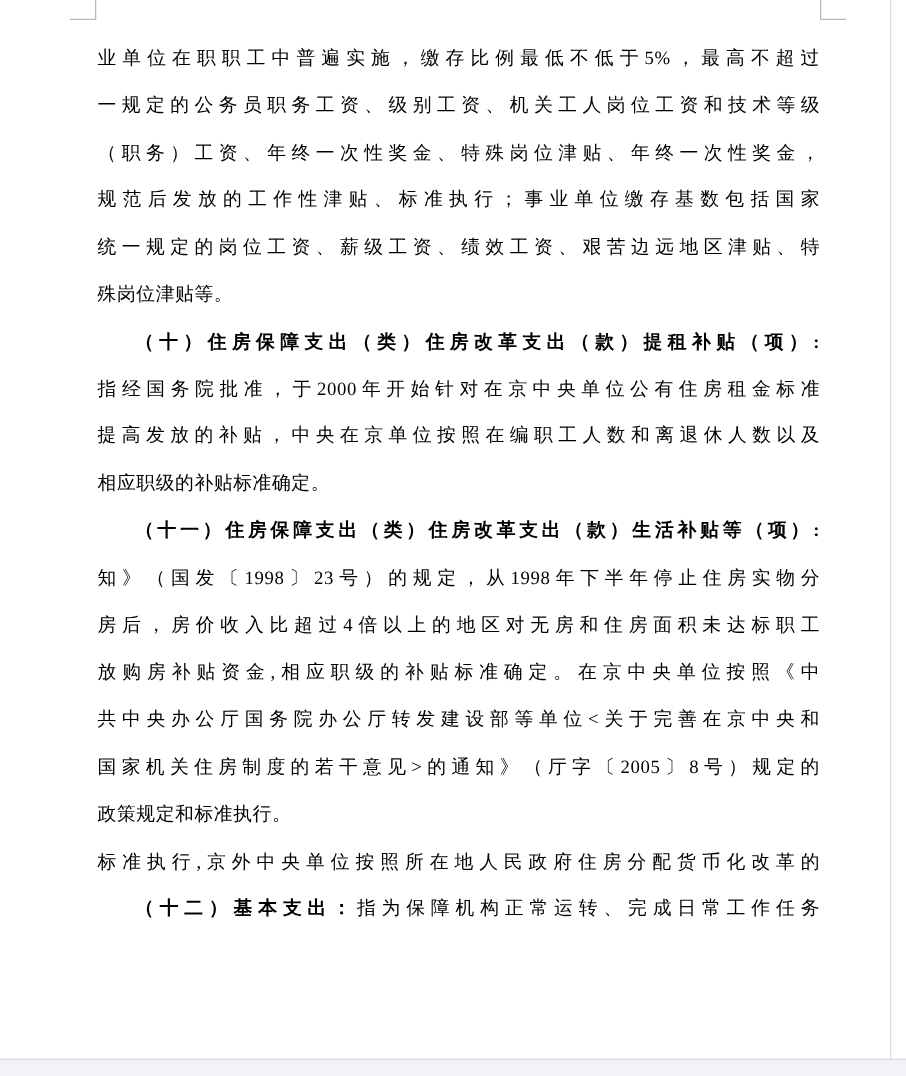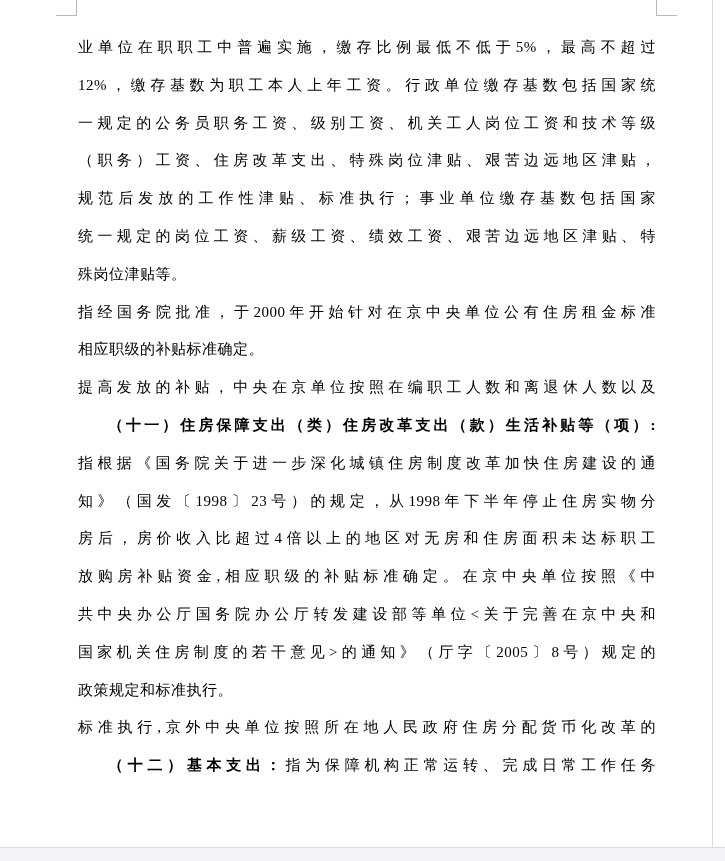--- a/index.html
+++ b/index.html
@@ -77,31 +77,30 @@
 
 <div class="page">
 
   <div class="mark mark-tl-v"></div>
   <div class="mark mark-tl-h"></div>
   <div class="mark mark-tr-v"></div>
   <div class="mark mark-tr-h"></div>
 
   <div class="doc-body">
       <div class="line j">业单位在职职工中普遍实施，缴存比例最低不低于5%，最高不超过</div>
-      <div class="line j">12%，缴存基数为职工本人上年工资。行政单位缴存基数包括国家统</div>
       <div class="line j">一规定的公务员职务工资、级别工资、机关工人岗位工资和技术等级</div>
-      <div class="line j">（职务）工资、住房改革支出、特殊岗位津贴、艰苦边远地区津贴，</div>
+      <div class="line j">（职务）工资、年终一次性奖金、特殊岗位津贴、年终一次性奖金，</div>
       <div class="line j">规范后发放的工作性津贴、标准执行；事业单位缴存基数包括国家</div>
       <div class="line j">统一规定的岗位工资、薪级工资、绩效工资、艰苦边远地区津贴、特</div>
       <div class="line">殊岗位津贴等。</div>
+      <div class="line j ind bold">（十）住房保障支出（类）住房改革支出（款）提租补贴（项）:</div>
       <div class="line j">指经国务院批准，于2000年开始针对在京中央单位公有住房租金标准</div>
+      <div class="line j">提高发放的补贴，中央在京单位按照在编职工人数和离退休人数以及</div>
       <div class="line">相应职级的补贴标准确定。</div>
-      <div class="line j">提高发放的补贴，中央在京单位按照在编职工人数和离退休人数以及</div>
       <div class="line j ind bold">（十一）住房保障支出（类）住房改革支出（款）生活补贴等（项）:</div>
-      <div class="line j">指根据《国务院关于进一步深化城镇住房制度改革加快住房建设的通</div>
       <div class="line j">知》（国发〔1998〕23号）的规定，从1998年下半年停止住房实物分</div>
       <div class="line j">房后，房价收入比超过4倍以上的地区对无房和住房面积未达标职工</div>
       <div class="line j">放购房补贴资金,相应职级的补贴标准确定。在京中央单位按照《中</div>
       <div class="line j">共中央办公厅国务院办公厅转发建设部等单位&lt;关于完善在京中央和</div>
       <div class="line j">国家机关住房制度的若干意见&gt;的通知》（厅字〔2005〕8号）规定的</div>
       <div class="line">政策规定和标准执行。</div>
       <div class="line j">标准执行,京外中央单位按照所在地人民政府住房分配货币化改革的</div>
       <div class="line j ind"><b>（十二）基本支出：</b>指为保障机构正常运转、完成日常工作任务</div>
     </div>
 

